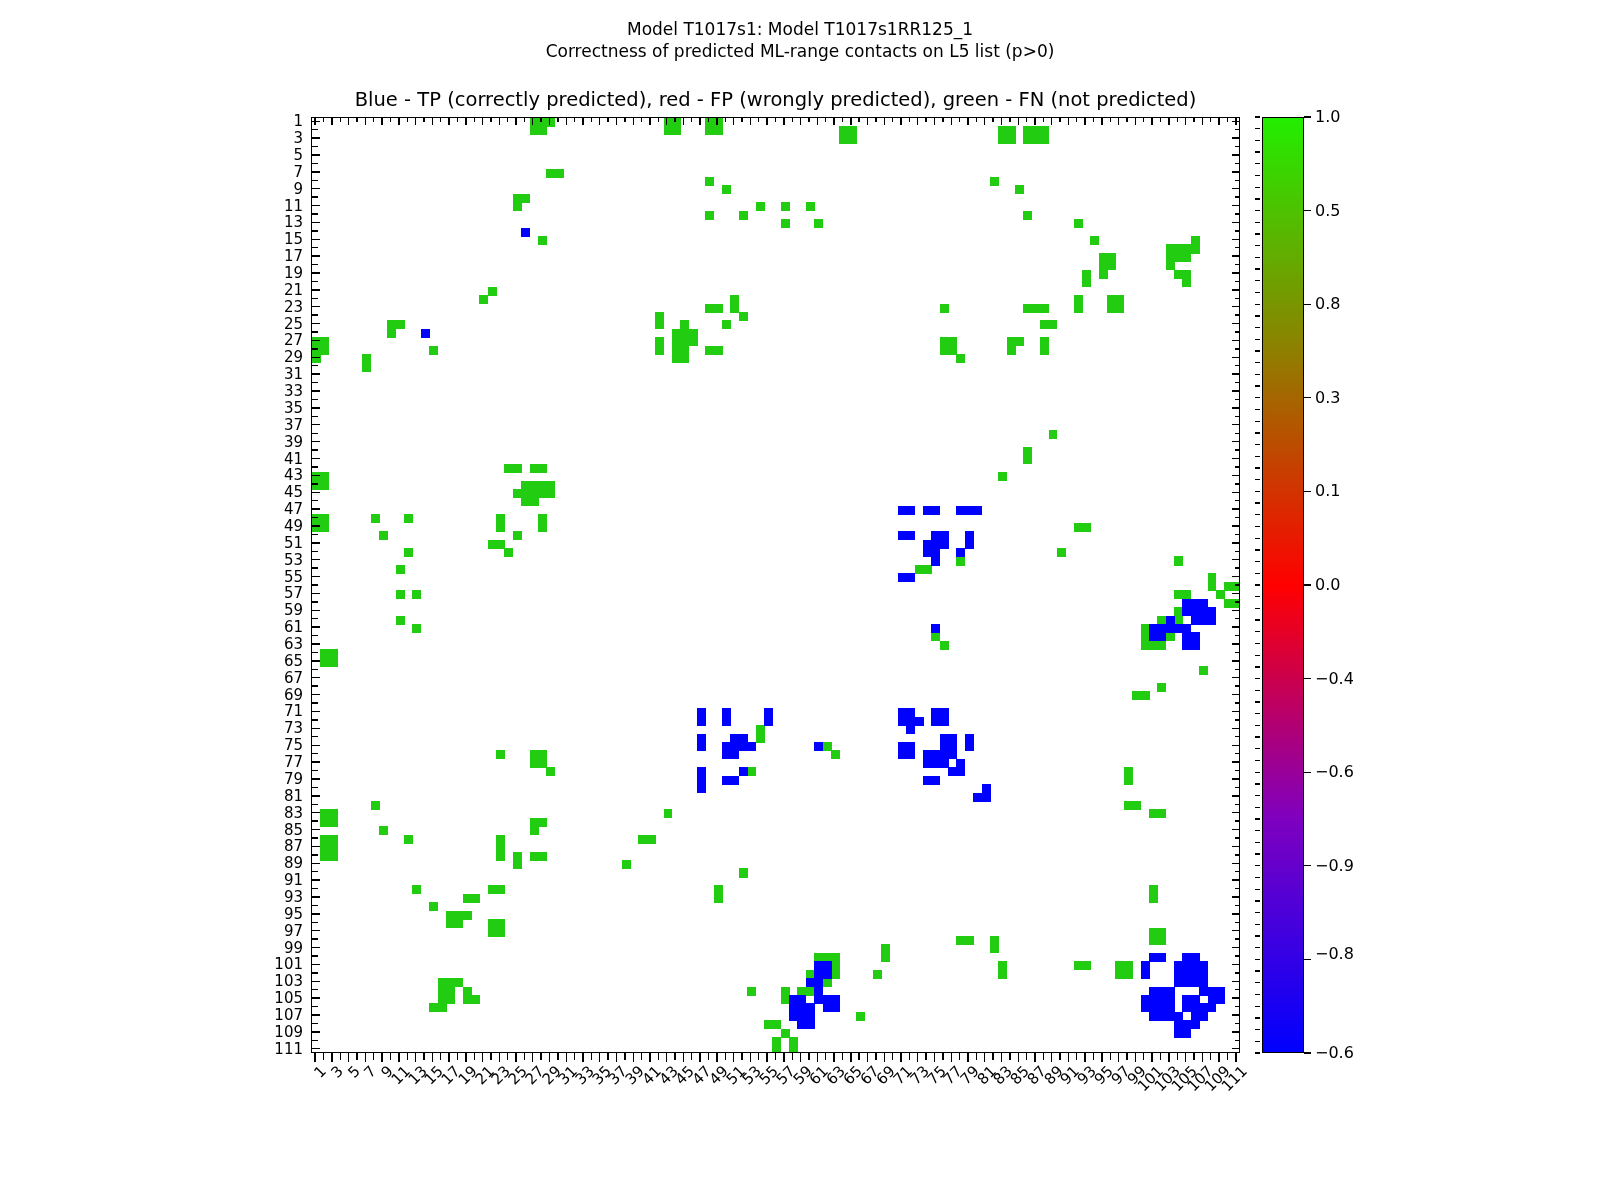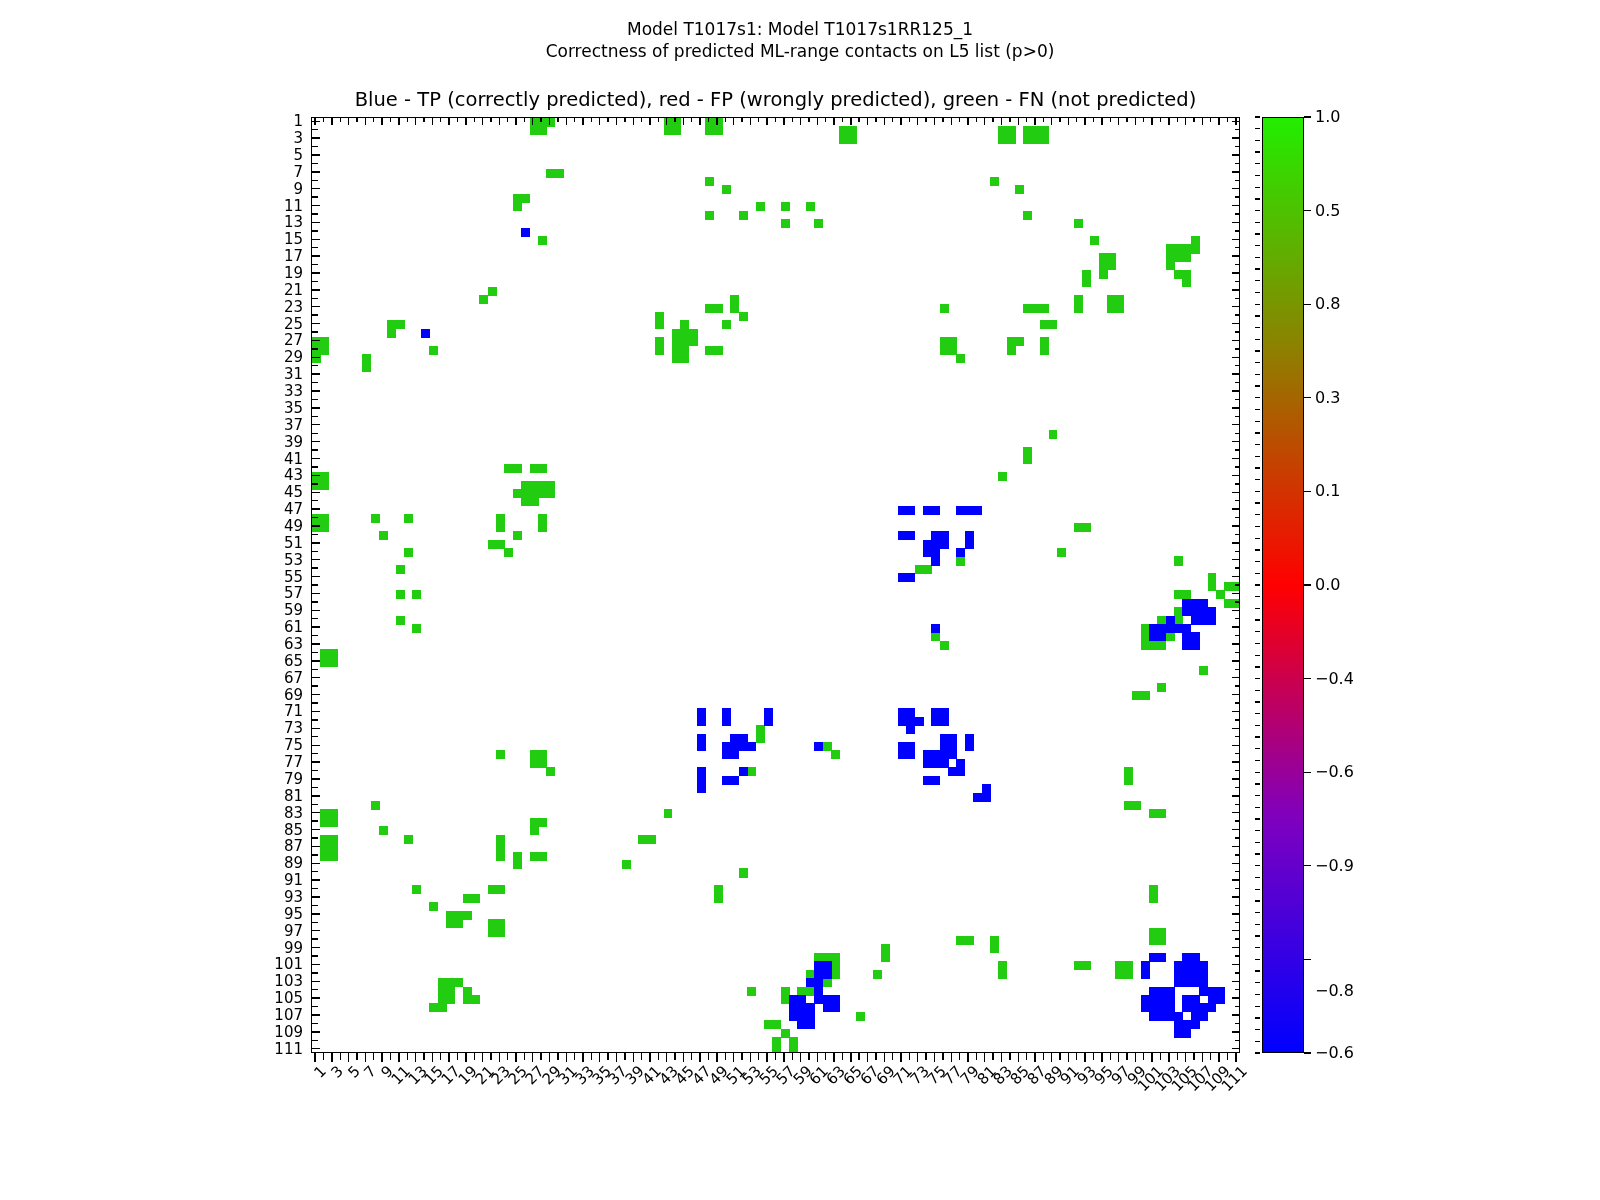--- a/index.html
+++ b/index.html
@@ -1373,16 +1373,16 @@
     <div class="cblab" style="top: 481.4px;">0.1</div>
     <div class="cbtick" style="top: 584.3px;"></div>
     <div class="cblab" style="top: 575px;">0.0</div>
     <div class="cbtick" style="top: 677.9px;"></div>
     <div class="cblab" style="top: 668.6px;">−0.4</div>
     <div class="cbtick" style="top: 771.5px;"></div>
     <div class="cblab" style="top: 762.2px;">−0.6</div>
     <div class="cbtick" style="top: 865.1px;"></div>
     <div class="cblab" style="top: 855.8px;">−0.9</div>
     <div class="cbtick" style="top: 958.7px;"></div>
-    <div class="cblab" style="top: 981px;">−0.8</div>
+    <div class="cblab" style="top: 944px;">−0.8</div>
     <div class="cbtick" style="top: 1052.3px;"></div>
     <div class="cblab" style="top: 1043px;">−0.6</div>
   </div>
 
 </body></html>

